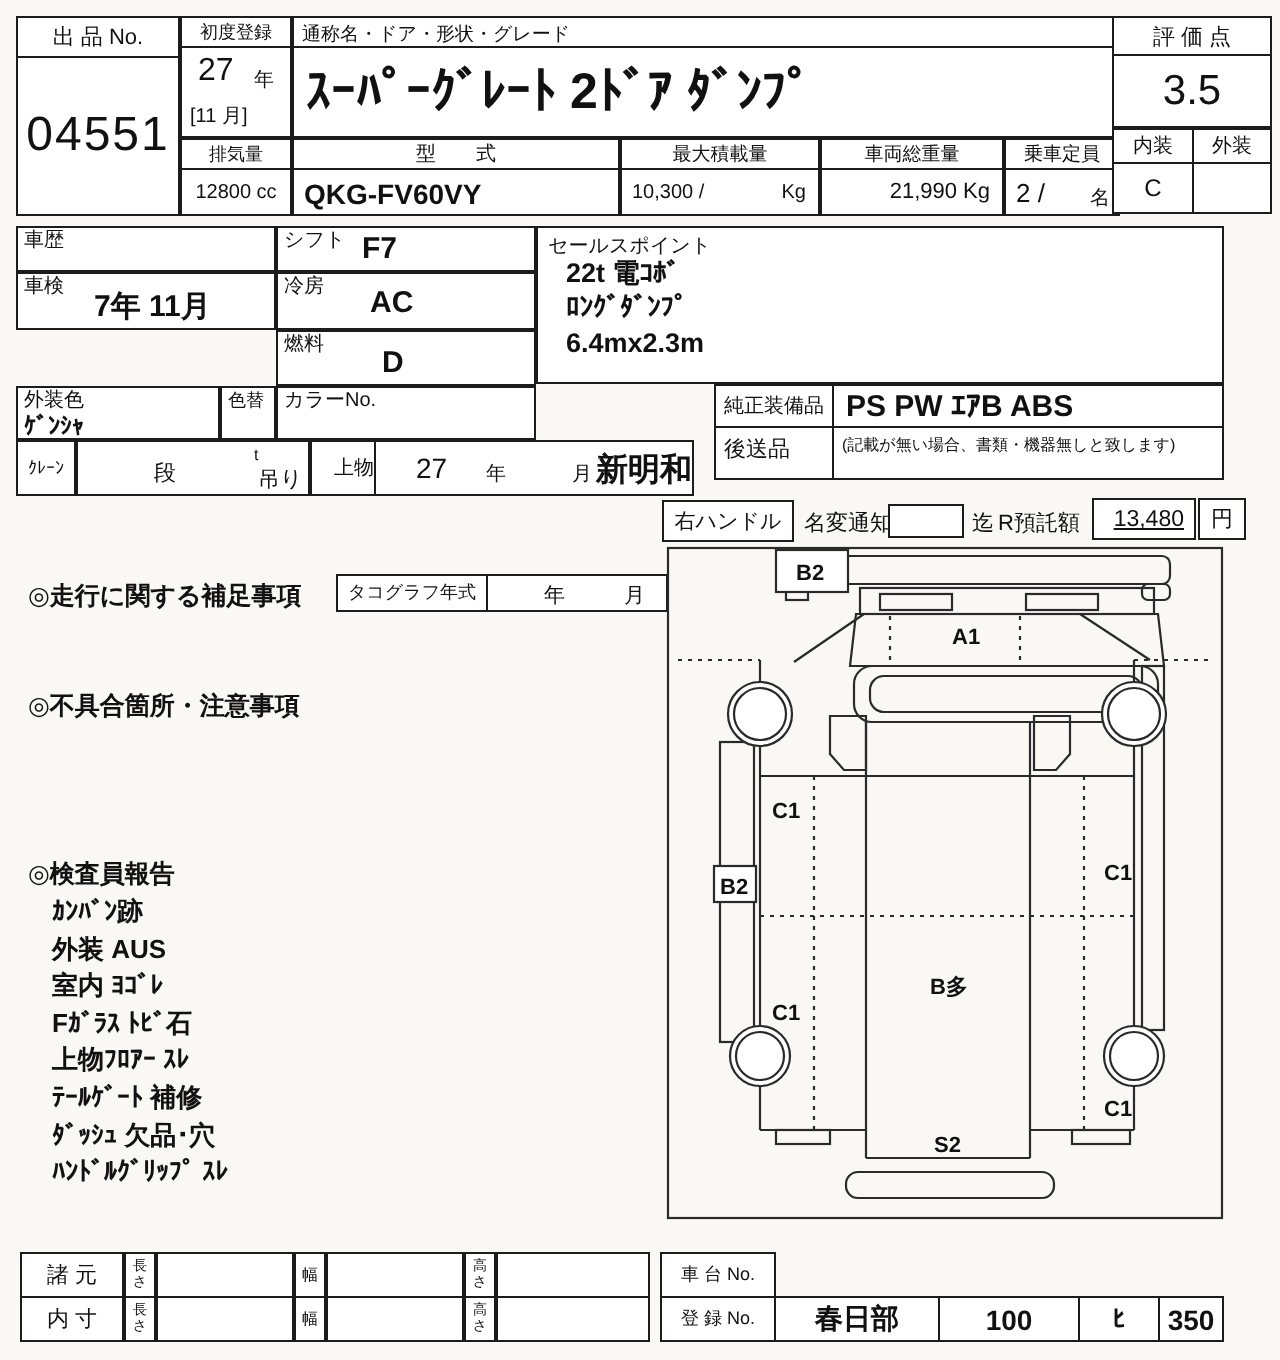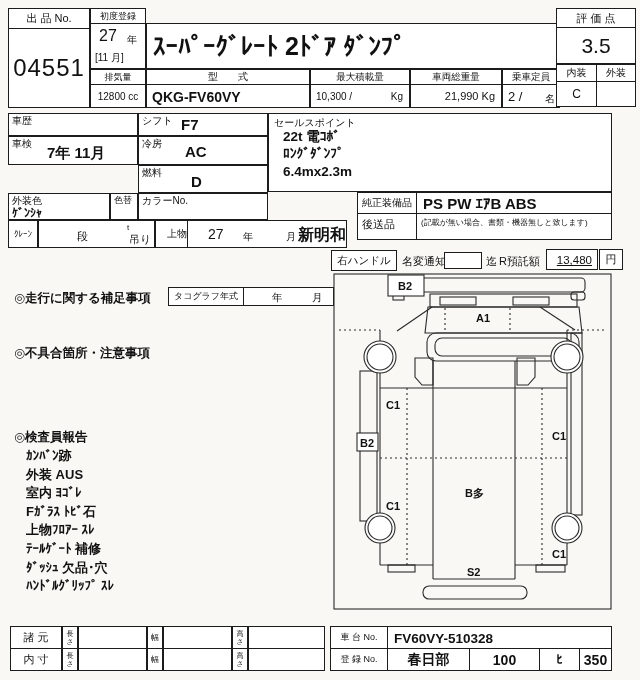--- a/index.html
+++ b/index.html
@@ -19,20 +19,23 @@
   <div class="b cen" style="left:8px;top:8px;width:82px;height:21px;font-size:11px;">出 品 No.</div>
   <div class="b cen" style="left:8px;top:28px;width:82px;height:80px;font-size:24px;letter-spacing:1px;">04551</div>
 
   <div class="b cen" style="left:90px;top:8px;width:56px;height:16px;font-size:9px;">初度登録</div>
   <div class="b" style="left:90px;top:23px;width:56px;height:46px;">
     <span class="t" style="left:8px;top:3px;font-size:16px;">27</span>
     <span class="t" style="left:36px;top:9px;font-size:10px;">年</span>
     <span class="t" style="left:4px;top:27px;font-size:10px;">[11 月]</span>
   </div>
 
+  <div class="b" style="left:146px;top:8px;width:414px;height:16px;">
+    <span class="t" style="left:4px;top:2px;font-size:9.5px;">通称名・ドア・形状・グレード</span>
+  </div>
   <div class="b" style="left:146px;top:23px;width:414px;height:46px;">
     <span class="t" style="left:6px;top:8px;font-size:25px;font-weight:600;">ｽｰﾊﾟｰｸﾞﾚｰﾄ 2ﾄﾞｱ ﾀﾞﾝﾌﾟ</span>
   </div>
 
   <div class="b cen" style="left:90px;top:69px;width:56px;height:16px;font-size:9px;">排気量</div>
   <div class="b cen" style="left:90px;top:84px;width:56px;height:24px;font-size:10px;">12800 cc</div>
 
   <div class="b cen" style="left:146px;top:69px;width:164px;height:16px;font-size:10px;">型　　式</div>
   <div class="b" style="left:146px;top:84px;width:164px;height:24px;">
     <span class="t" style="left:5px;top:4px;font-size:14px;font-weight:600;">QKG-FV60VY</span>
@@ -242,22 +245,19 @@
 
   <div class="b cen" style="left:10px;top:648px;width:52px;height:23px;font-size:11px;">内 寸</div>
   <div class="b cen" style="left:62px;top:648px;width:16px;height:23px;font-size:7px;text-align:center;white-space:pre-line;line-height:8px;">長さ</div>
   <div class="b cen" style="left:78px;top:648px;width:69px;height:23px;font-size:11px;"></div>
   <div class="b cen" style="left:147px;top:648px;width:16px;height:23px;font-size:8px;">幅</div>
   <div class="b cen" style="left:163px;top:648px;width:69px;height:23px;font-size:11px;"></div>
   <div class="b cen" style="left:232px;top:648px;width:16px;height:23px;font-size:7px;text-align:center;white-space:pre-line;line-height:8px;">高さ</div>
   <div class="b cen" style="left:248px;top:648px;width:77px;height:23px;font-size:11px;"></div>
 
   <div class="b cen" style="left:330px;top:626px;width:58px;height:23px;font-size:9px;text-align:right;">車 台 No.</div>
-  <div class="b" style="left:387px;top:626px;width:225px;height:23px;">
-    <span class="t" style="left:6px;top:4px;font-size:13.5px;font-weight:600;">FV60VY-510328</span>
-  </div>
   <div class="b cen" style="left:330px;top:648px;width:58px;height:23px;font-size:9px;">登 録 No.</div>
   <div class="b cen" style="left:387px;top:648px;width:83px;height:23px;font-size:14px;font-weight:600;">春日部</div>
   <div class="b cen" style="left:469px;top:648px;width:71px;height:23px;font-size:14px;font-weight:600;">100</div>
   <div class="b cen" style="left:539px;top:648px;width:41px;height:23px;font-size:13px;font-weight:600;">ﾋ</div>
   <div class="b cen" style="left:579px;top:648px;width:33px;height:23px;font-size:14px;font-weight:600;">350</div>
 
 </div>
 
 </body></html>

